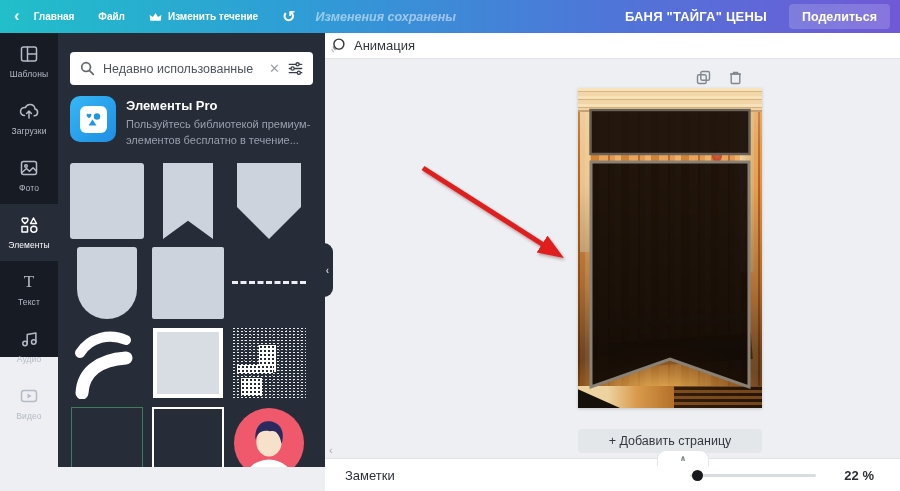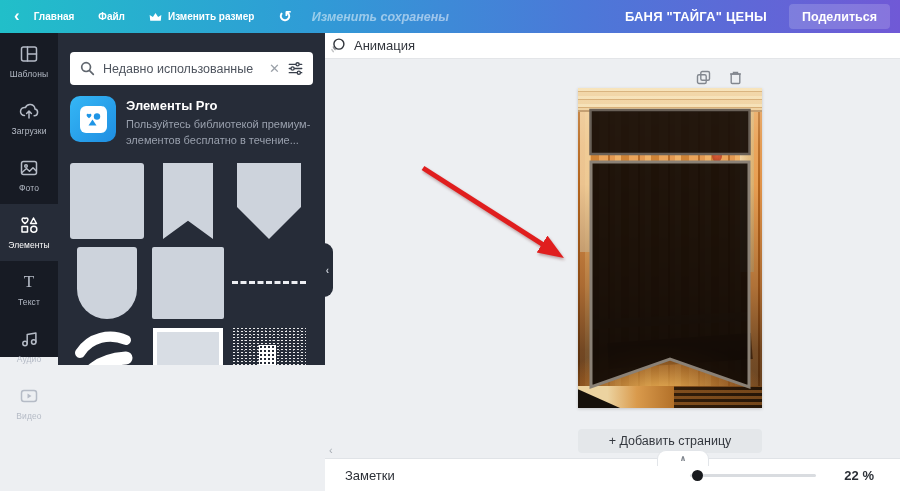--- a/index.html
+++ b/index.html
@@ -24,21 +24,21 @@
   .sidebar { position:absolute; left:0; top:33px; width:58px; height:324px; background:#171b24; z-index:6; }
   .sb-item { height:57px; display:flex; flex-direction:column; align-items:center; justify-content:center;
     gap:5px; color:#b5bbc6; cursor:pointer; }
   .sb-item.active { background:#262c38; color:#fff; }
   .sb-item .lbl { font-size:8.5px; letter-spacing:.1px; }
   .sb-item svg { stroke:currentColor; fill:none; stroke-width:1.5; stroke-linecap:round; stroke-linejoin:round; }
   .hatch { width:17px; height:17px; border-radius:2px;
     background:repeating-linear-gradient(135deg,#c3c8d2 0 1.8px,transparent 1.8px 4.4px); }
 
   
-  .panel { position:absolute; left:58px; top:33px; width:267px; height:332px; background:#262c38; overflow:hidden; z-index:5; }
+  .panel { position:absolute; left:58px; top:33px; width:267px; height:434px; background:#262c38; overflow:hidden; z-index:5; }
   .search { margin:19px 12px 0; height:33px; background:#fff; border-radius:4px;
     display:flex; align-items:center; padding:0 10px; gap:8px; }
   .search input { border:none; outline:none; flex:1; min-width:0; font-size:12.5px; color:#4e545e;
     font-family:inherit; background:transparent; }
   .search .x { color:#9aa0a8; font-size:13px; cursor:pointer; }
   .procard { margin:11px 12px 0; display:flex; gap:10px; cursor:pointer; }
   .pro-ic { width:46px; height:46px; flex:0 0 46px; border-radius:10px;
     background:linear-gradient(135deg,#35b7f5,#1e8ee2); display:flex; align-items:center; justify-content:center; }
   .pro-ic .inner { width:27px; height:27px; background:#fff; border-radius:6px; display:flex; align-items:center; justify-content:center; }
   .pro-title { font-size:13px; font-weight:700; color:#fff; margin:2px 0 4px; }
@@ -128,24 +128,24 @@
 <div id="app">
 
   <div class="topbar">
     <span class="tb-back">‹</span>
     <span class="tb-item">Главная</span>
     <span class="tb-item">Файл</span>
     <span class="tb-item">
       <svg class="crown" width="13" height="10" viewBox="0 0 16 12">
           <path d="M1.5 10.5 L0.8 3.5 L4.8 6 L8 1 L11.2 6 L15.2 3.5 L14.5 10.5 Z" fill="#fff"></path>
         </svg>
-      <span>Изменить размер</span>
+      <span>Изменить течение</span>
     </span>
     <span class="tb-undo">↺</span>
-    <span class="tb-saved">Изменить сохранены</span>
+    <span class="tb-saved">Изменения сохранены</span>
     <div class="tb-right">
       <span class="tb-title">БАНЯ "ТАЙГА" ЦЕНЫ</span>
       <span class="tb-btn">
         <span>Поделиться</span>
       </span>
     </div>
   </div>
 
   <div class="sidebar">
     <div class="sb-item">

